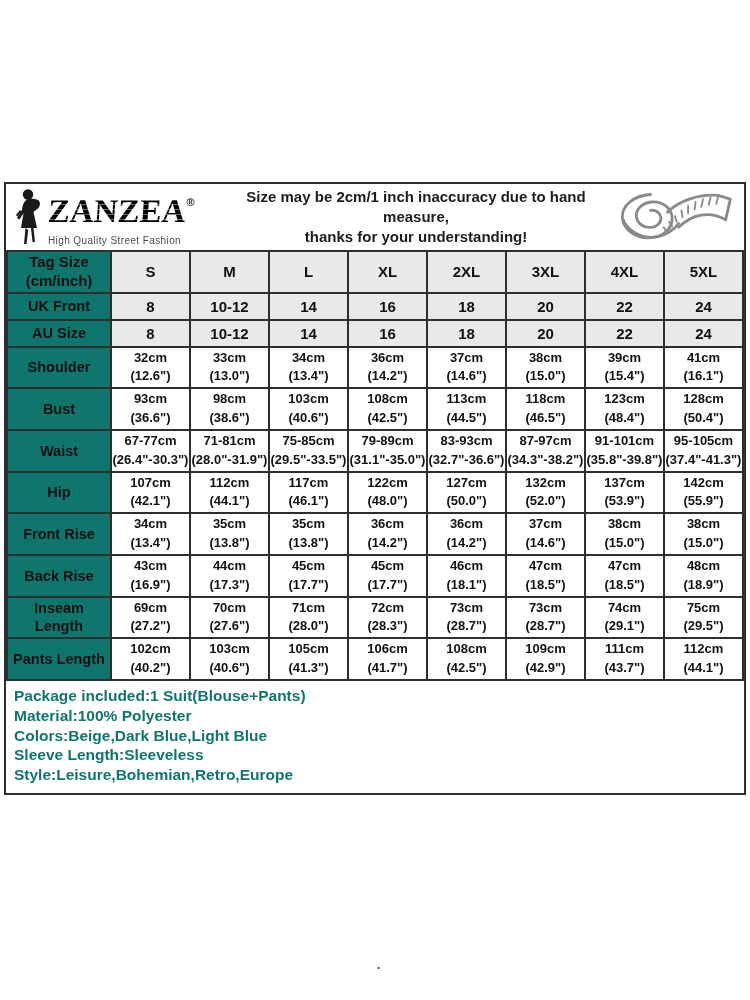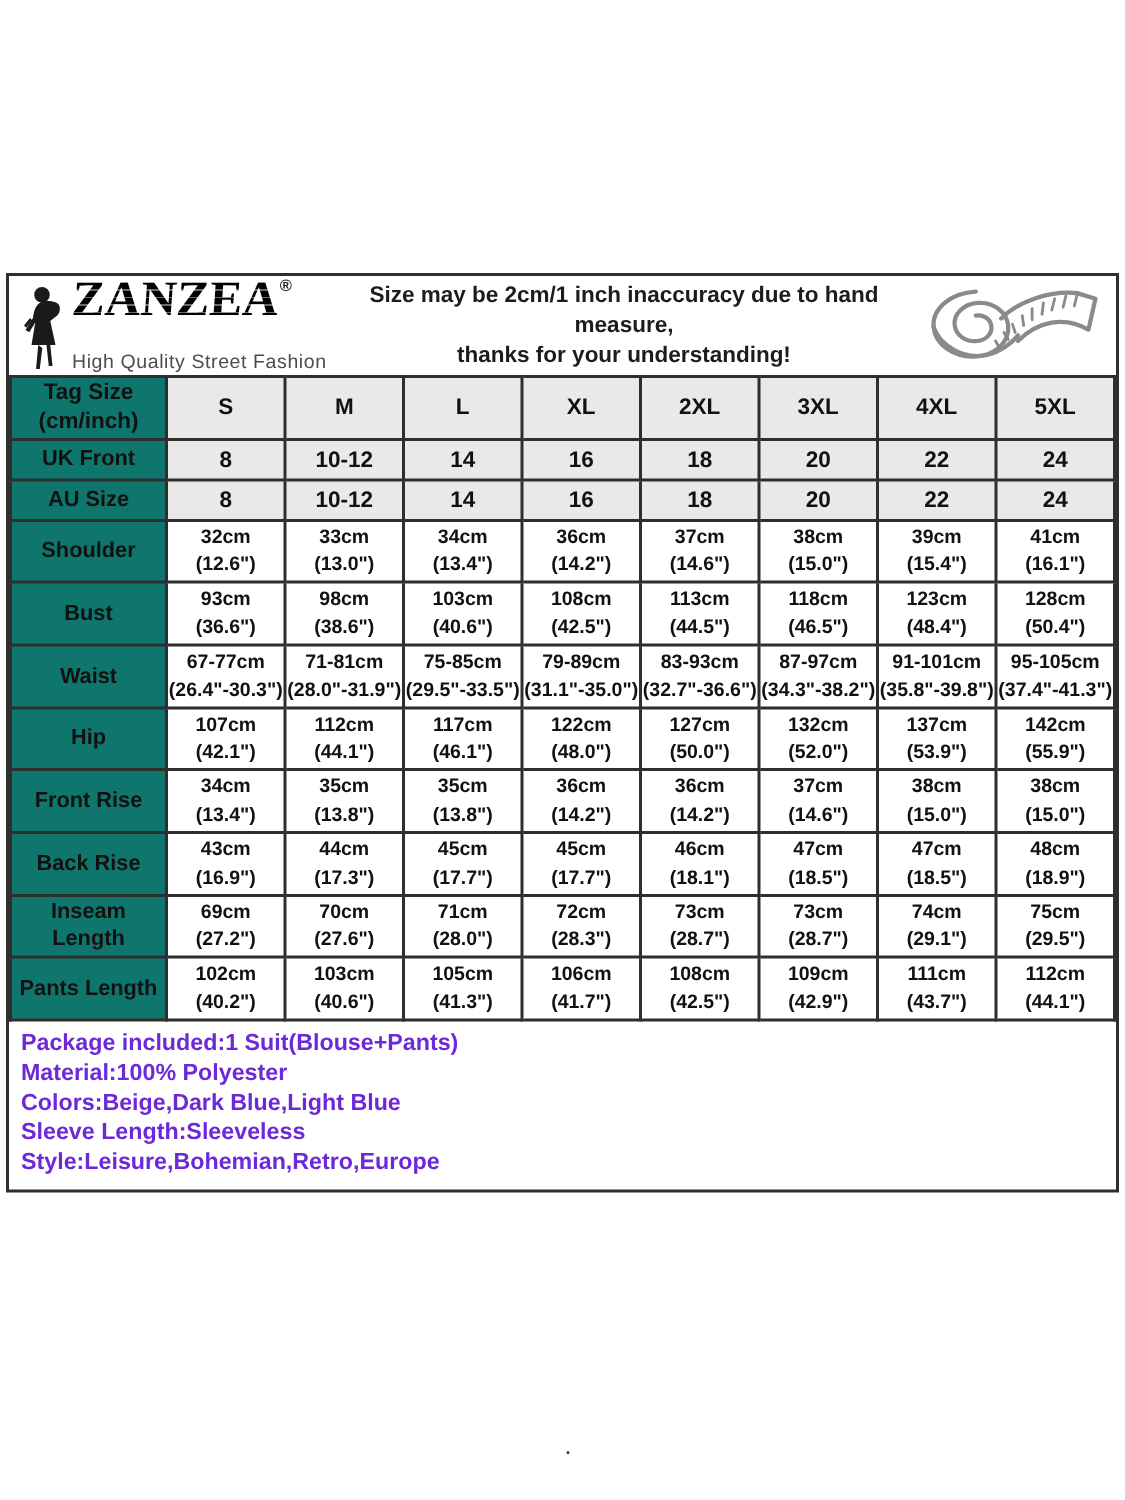--- a/index.html
+++ b/index.html
@@ -34,41 +34,41 @@
   }
   @supports ((-webkit-background-clip: text) or (background-clip: text)) {
     .brand {
       background: repeating-linear-gradient(to bottom, #000 0 2px, #6b6b6b 2px 3px, #000 3px 5px);
       -webkit-background-clip: text; background-clip: text;
       color: transparent;
     }
   }
   .reg { font-size: 11px; font-weight: bold; color: #1a1a1a; margin-left: 1px; line-height: 1; }
   .tagline {
-    font-size: 13px; color: #4c4c4c; letter-spacing: 0.4px;
-    margin-top: 18px; white-space: nowrap;
+    font-size: 10px; color: #4c4c4c; letter-spacing: 0.4px;
+    margin-top: 8px; white-space: nowrap;
   }
   .notice { flex: 1 1 auto; text-align: center; font-weight: bold; font-size: 15px; line-height: 1.32; }
   .tape { width: 128px; flex: 0 0 auto; display: flex; justify-content: center; }
 
   
   table { width: 100%; border-collapse: collapse; table-layout: fixed; }
   th, td {
     border: 2px solid #2e2e2e;
     text-align: center; vertical-align: middle;
     font-weight: bold; color: #111;
   }
   th { width: 104px; background: #0f766e; font-size: 14.5px; line-height: 1.25; padding: 1px 2px; }
   tr.head th, tr.head td { height: 40px; font-size: 15px; }
   tr.shaded td { background: #e9e9e7; height: 27px; font-size: 15px; }
   tr.measure td { background: #ffffff; height: 38px; font-size: 13px; line-height: 1.45; padding: 1px 0; }
 
   
   .notes { padding: 5px 8px 8px 8px; }
-  .note-line { font-weight: bold; font-size: 15.5px; line-height: 1.28; color: #6d28d9; }
+  .note-line { font-weight: bold; font-size: 15.5px; line-height: 1.28; color: #0f766e; }
 
   .stray-dot {
     position: absolute; left: 377px; top: 958px;
     font-size: 12px; font-weight: bold; color: #333;
   }
   svg { display: block; }
 </style>
 </head>
 <body>
 

